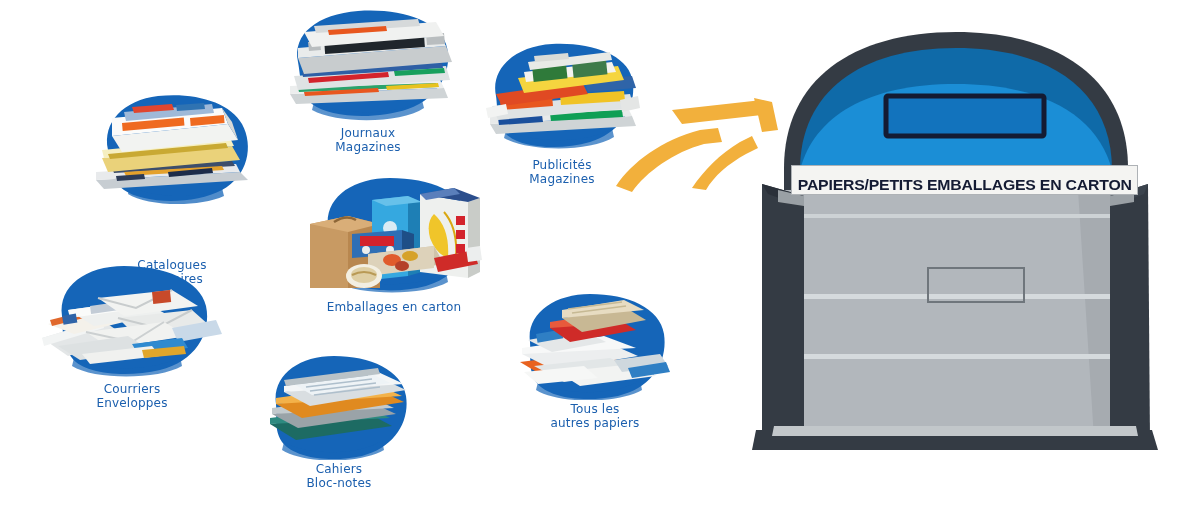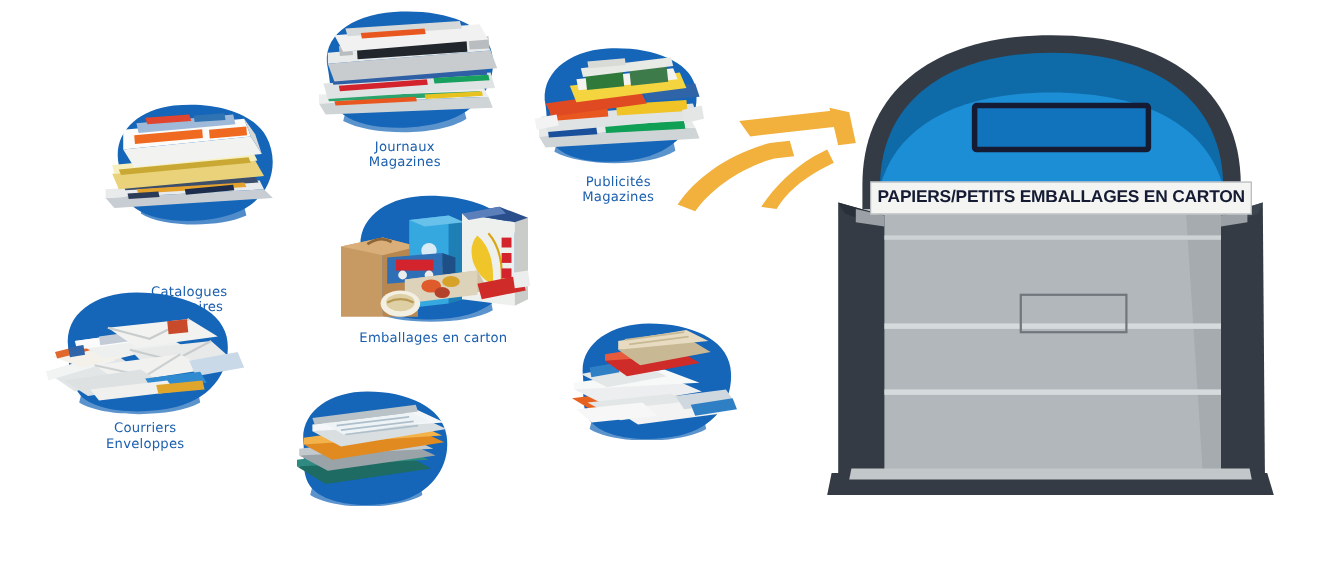--- a/index.html
+++ b/index.html
@@ -76,21 +76,21 @@
   }
   #bin-label {
     position: absolute;
     left: 43px;
     top: 147px;
     width: 347px;
     height: 30px;
     background: #f4f4f2;
     border: 1px solid #aeb2b6;
     display: flex;
-    align-items: center;
+    align-items: flex-end;
     justify-content: center;
     box-sizing: border-box;
   }
   #bin-label span {
     color: #141b33;
     font-family: "Liberation Sans", sans-serif;
     font-weight: bold;
     font-size: 15.5px;
     letter-spacing: -0.2px;
     transform: scaleX(1.02);
@@ -313,20 +313,22 @@
 
         <polygon points="40,34 118,24 136,33 58,45" fill="#eef3f6"></polygon>
         <path d="M48 33 L114 25" stroke="#aebfcc" stroke-width="1.6"></path>
         <path d="M52 37 L118 29" stroke="#aebfcc" stroke-width="1.6"></path>
         <path d="M56 41 L122 33" stroke="#aebfcc" stroke-width="1.6"></path>
         <path d="M60 45 L126 37" stroke="#aebfcc" stroke-width="1.6"></path>
 
         <polygon points="30,30 124,18 126,24 32,36" fill="#b9c2c7"></polygon>
       </svg>
     </div>
+    <div class="caption">Cahiers
+Bloc-notes</div>
   </div>
 
   <div class="item" style="left:500px; top:288px; width:190px;">
     <div class="blob-wrap">
       <svg class="blob" width="170" height="112" viewBox="0 0 170 112">
         <path d="M20 54 C16 26 44 6 80 6 C118 6 150 20 154 46 C158 74 142 100 108 108 C74 115 38 110 26 94 C18 82 21 68 20 54 Z" fill="#1565b8"></path>
         <path d="M28 94 C50 108 108 108 130 92 L132 102 C108 116 48 116 26 102 Z" fill="#1565b8" opacity="0.7"></path>
       </svg>
       <svg class="pile" viewBox="0 0 170 112">
 
@@ -346,20 +348,22 @@
         <path d="M58 21 L112 14" stroke="#c6b994" stroke-width="1.6"></path>
         <path d="M62 25 L116 18" stroke="#c6b994" stroke-width="1.6"></path>
 
         <polygon points="24,78 100,70 130,84 54,94" fill="#e2e6e7"></polygon>
         <polygon points="48,84 124,76 146,88 70,98" fill="#f2f3f2"></polygon>
         <polygon points="104,72 150,66 158,78 112,84" fill="#cfd8de"></polygon>
         <polygon points="14,84 74,78 88,90 28,96" fill="#f6f7f6"></polygon>
         <polygon points="118,80 156,74 160,84 122,90" fill="#2f7fc4"></polygon>
       </svg>
     </div>
+    <div class="caption">Tous les
+autres papiers</div>
   </div>
 
   <svg id="arrow" viewBox="0 0 170 110">
     <g fill="#f2b03c">
 
       <path d="M4 102 C20 78 50 56 88 46 L106 44 L110 58 L92 60 C62 68 34 88 20 108 Z"></path>
 
       <path d="M80 104 C92 86 108 70 128 58 L140 52 L146 64 L134 70 C116 80 102 92 94 106 Z"></path>
 
       <path d="M60 26 L150 16 L158 30 L70 40 Z"></path>

